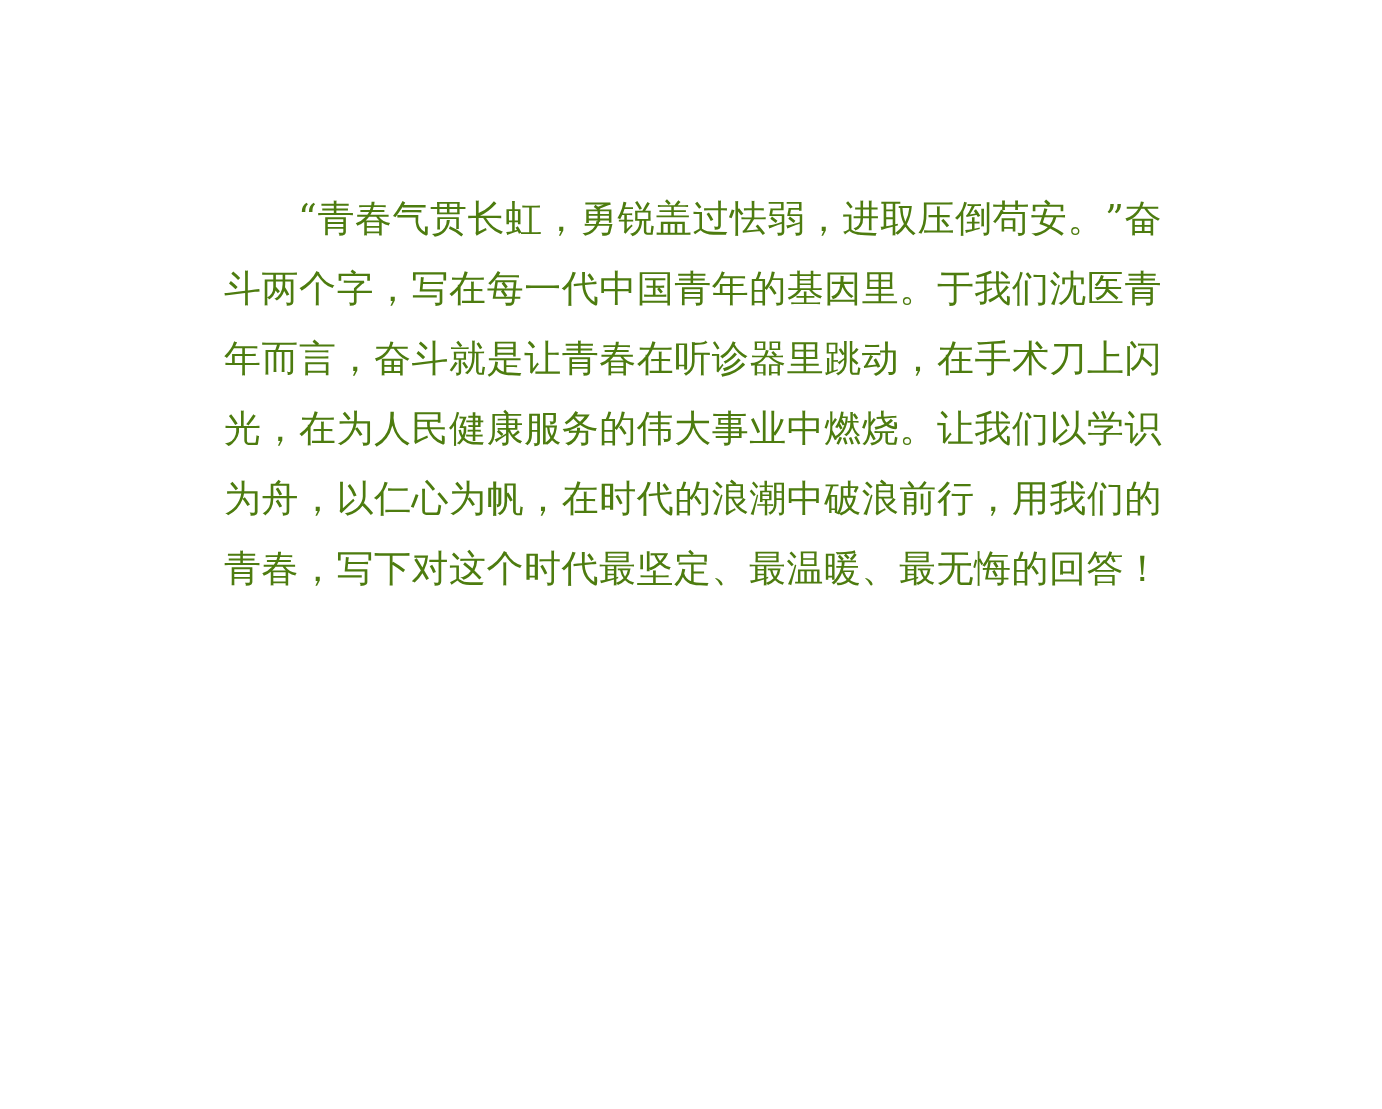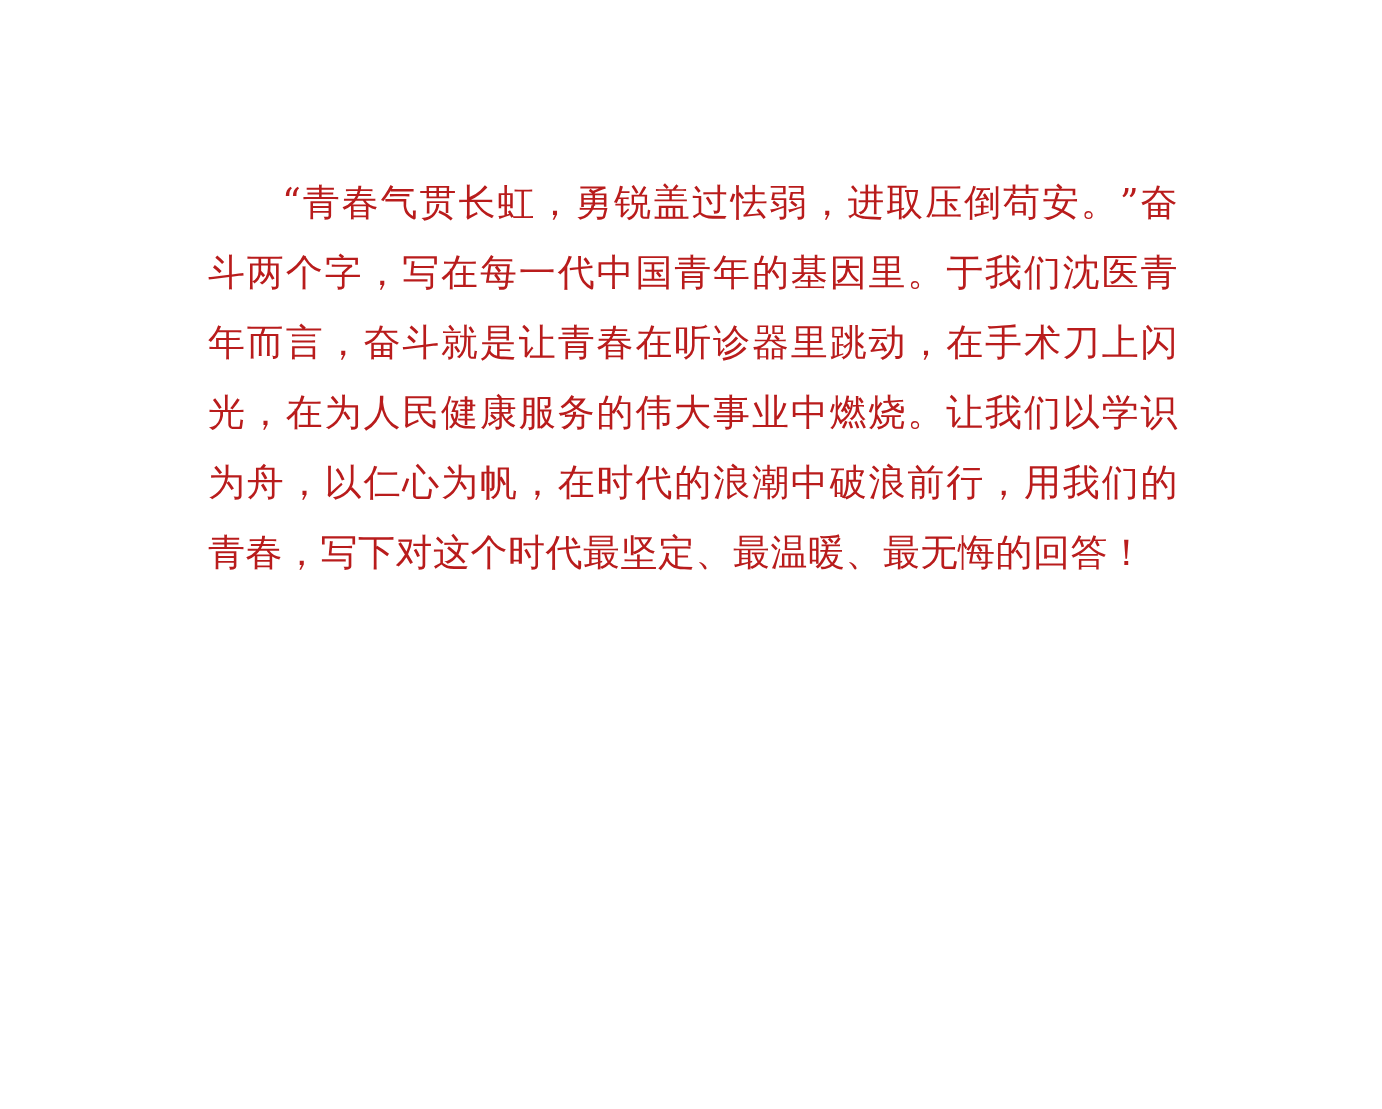--- a/index.html
+++ b/index.html
@@ -21,24 +21,24 @@
     background: #ffffff;
     box-sizing: border-box;
   }
   .doc-body {
     position: absolute;
     left: 208px;
     top: 168px;
     width: 970px;
   }
   .paragraph {
-    margin: 0;
+    margin: 16px;
     font-size: 37px;
     line-height: 70px;
-    color: #b91c1c;
+    color: #4d7c0f;
     text-align: justify;
     text-justify: inter-ideograph;
     text-indent: 2em;
     letter-spacing: 0.5px;
     font-weight: 400;
     font-family: "DejaVu Serif", "Liberation Serif", serif;
     word-break: break-all;
   }
 </style>
 </head>

